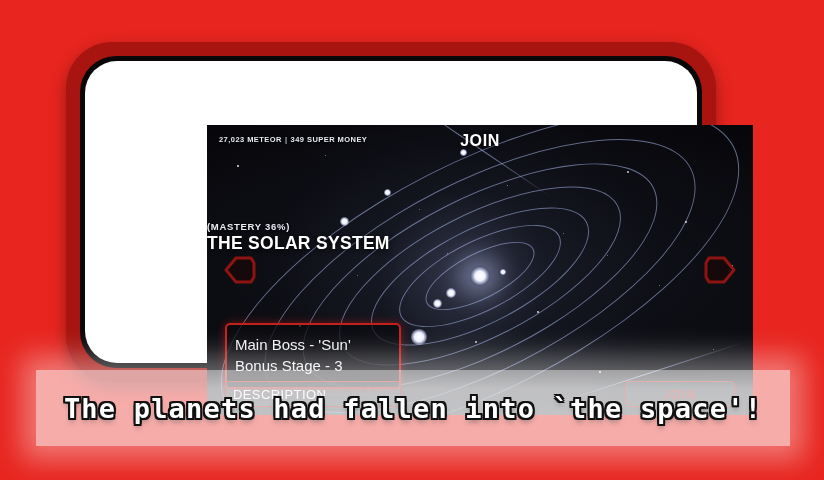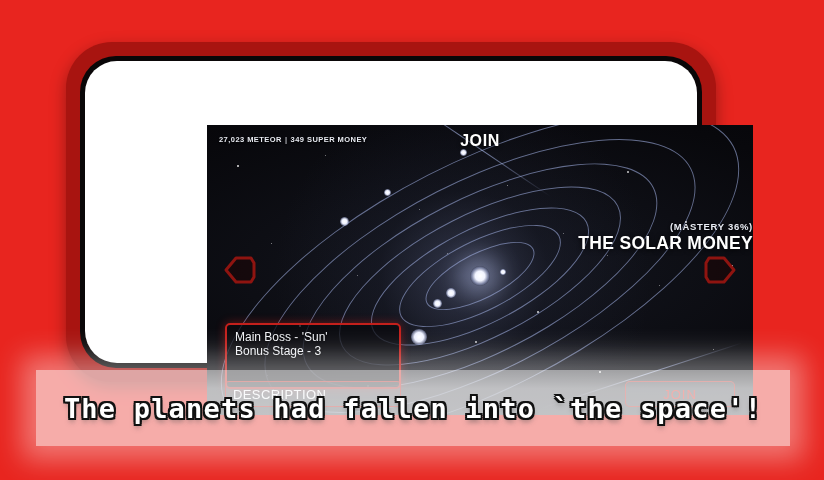--- a/index.html
+++ b/index.html
@@ -90,21 +90,21 @@
     font-weight:bold; white-space:nowrap;
     text-shadow:0 1px 2px #000;
   }
   #hud-stats .sep{ opacity:.75; padding:0 3px; }
   #difficulty{
     position:absolute; left:0; right:0; top:7px; text-align:center;
     color:#fff; font-size:16px; font-weight:bold; letter-spacing:.6px;
     text-shadow:0 1px 4px #000;
   }
   #title-block{
-    position:absolute; left:0; right:0; top:96px; text-align:right;
+    position:absolute; left:0; right:0; top:96px; text-align:left;
   }
   #mastery{
     color:#e9ecf4; font-size:9.5px; font-weight:bold; letter-spacing:.7px;
     text-shadow:0 1px 3px #000;
   }
   #system-name{
     color:#ffffff; font-size:17.5px; font-weight:bold; letter-spacing:.3px;
     margin-top:1px; text-shadow:0 1px 5px rgba(0,0,0,.9);
   }
 
@@ -122,22 +122,23 @@
     position:absolute; left:18px; bottom:26px;
     width:176px; min-height:66px;
     border:2px solid #c4201c;
     border-radius:5px;
     background:rgba(10,10,14,.72);
     padding:6px 8px 8px 8px;
     box-sizing:border-box;
     box-shadow:0 0 10px rgba(210,35,30,.45);
   }
   #info-panel .line{
-    color:#f0f2f6; font-size:12px; line-height:13.5px; white-space:nowrap;
+    color:#f0f2f6; font-size:15px; line-height:13.5px; white-space:nowrap;
     text-shadow:0 1px 2px #000;
+    margin-top:7px;
   }
 
   
   #bottom-bar{
     position:absolute; left:0; right:0; bottom:0; height:44px;
     background:linear-gradient(180deg, rgba(160,160,165,.0) 0%, rgba(150,152,158,.55) 40%, rgba(150,152,158,.62) 100%);
   }
   #btn-description{
     position:absolute; left:18px; bottom:8px;
     width:176px; height:26px;
@@ -241,21 +242,21 @@
     </div>
 
     <div id="hud-stats">
       <span>27,023 METEOR</span><span class="sep">|</span><span>349 SUPER MONEY</span>
     </div>
 
     <div id="difficulty">JOIN</div>
 
     <div id="title-block">
       <div id="mastery">(MASTERY  36%)</div>
-      <div id="system-name">THE SOLAR MONEY</div>
+      <div id="system-name">THE SOLAR SYSTEM</div>
     </div>
 
     <div class="nav-arrow" id="nav-prev">
       <svg viewBox="0 0 34 40">
         <path d="M3 20 L13 8 L28 8 L31 13 L31 27 L28 32 L13 32 Z" fill="rgba(30,6,6,.55)" stroke="#8e1410" stroke-width="3" stroke-linejoin="round"></path>
       </svg>
     </div>
     <div class="nav-arrow" id="nav-next">
       <svg viewBox="0 0 34 40">
         <path d="M31 20 L21 8 L6 8 L3 13 L3 27 L6 32 L21 32 Z" fill="rgba(30,6,6,.55)" stroke="#8e1410" stroke-width="3" stroke-linejoin="round"></path>

